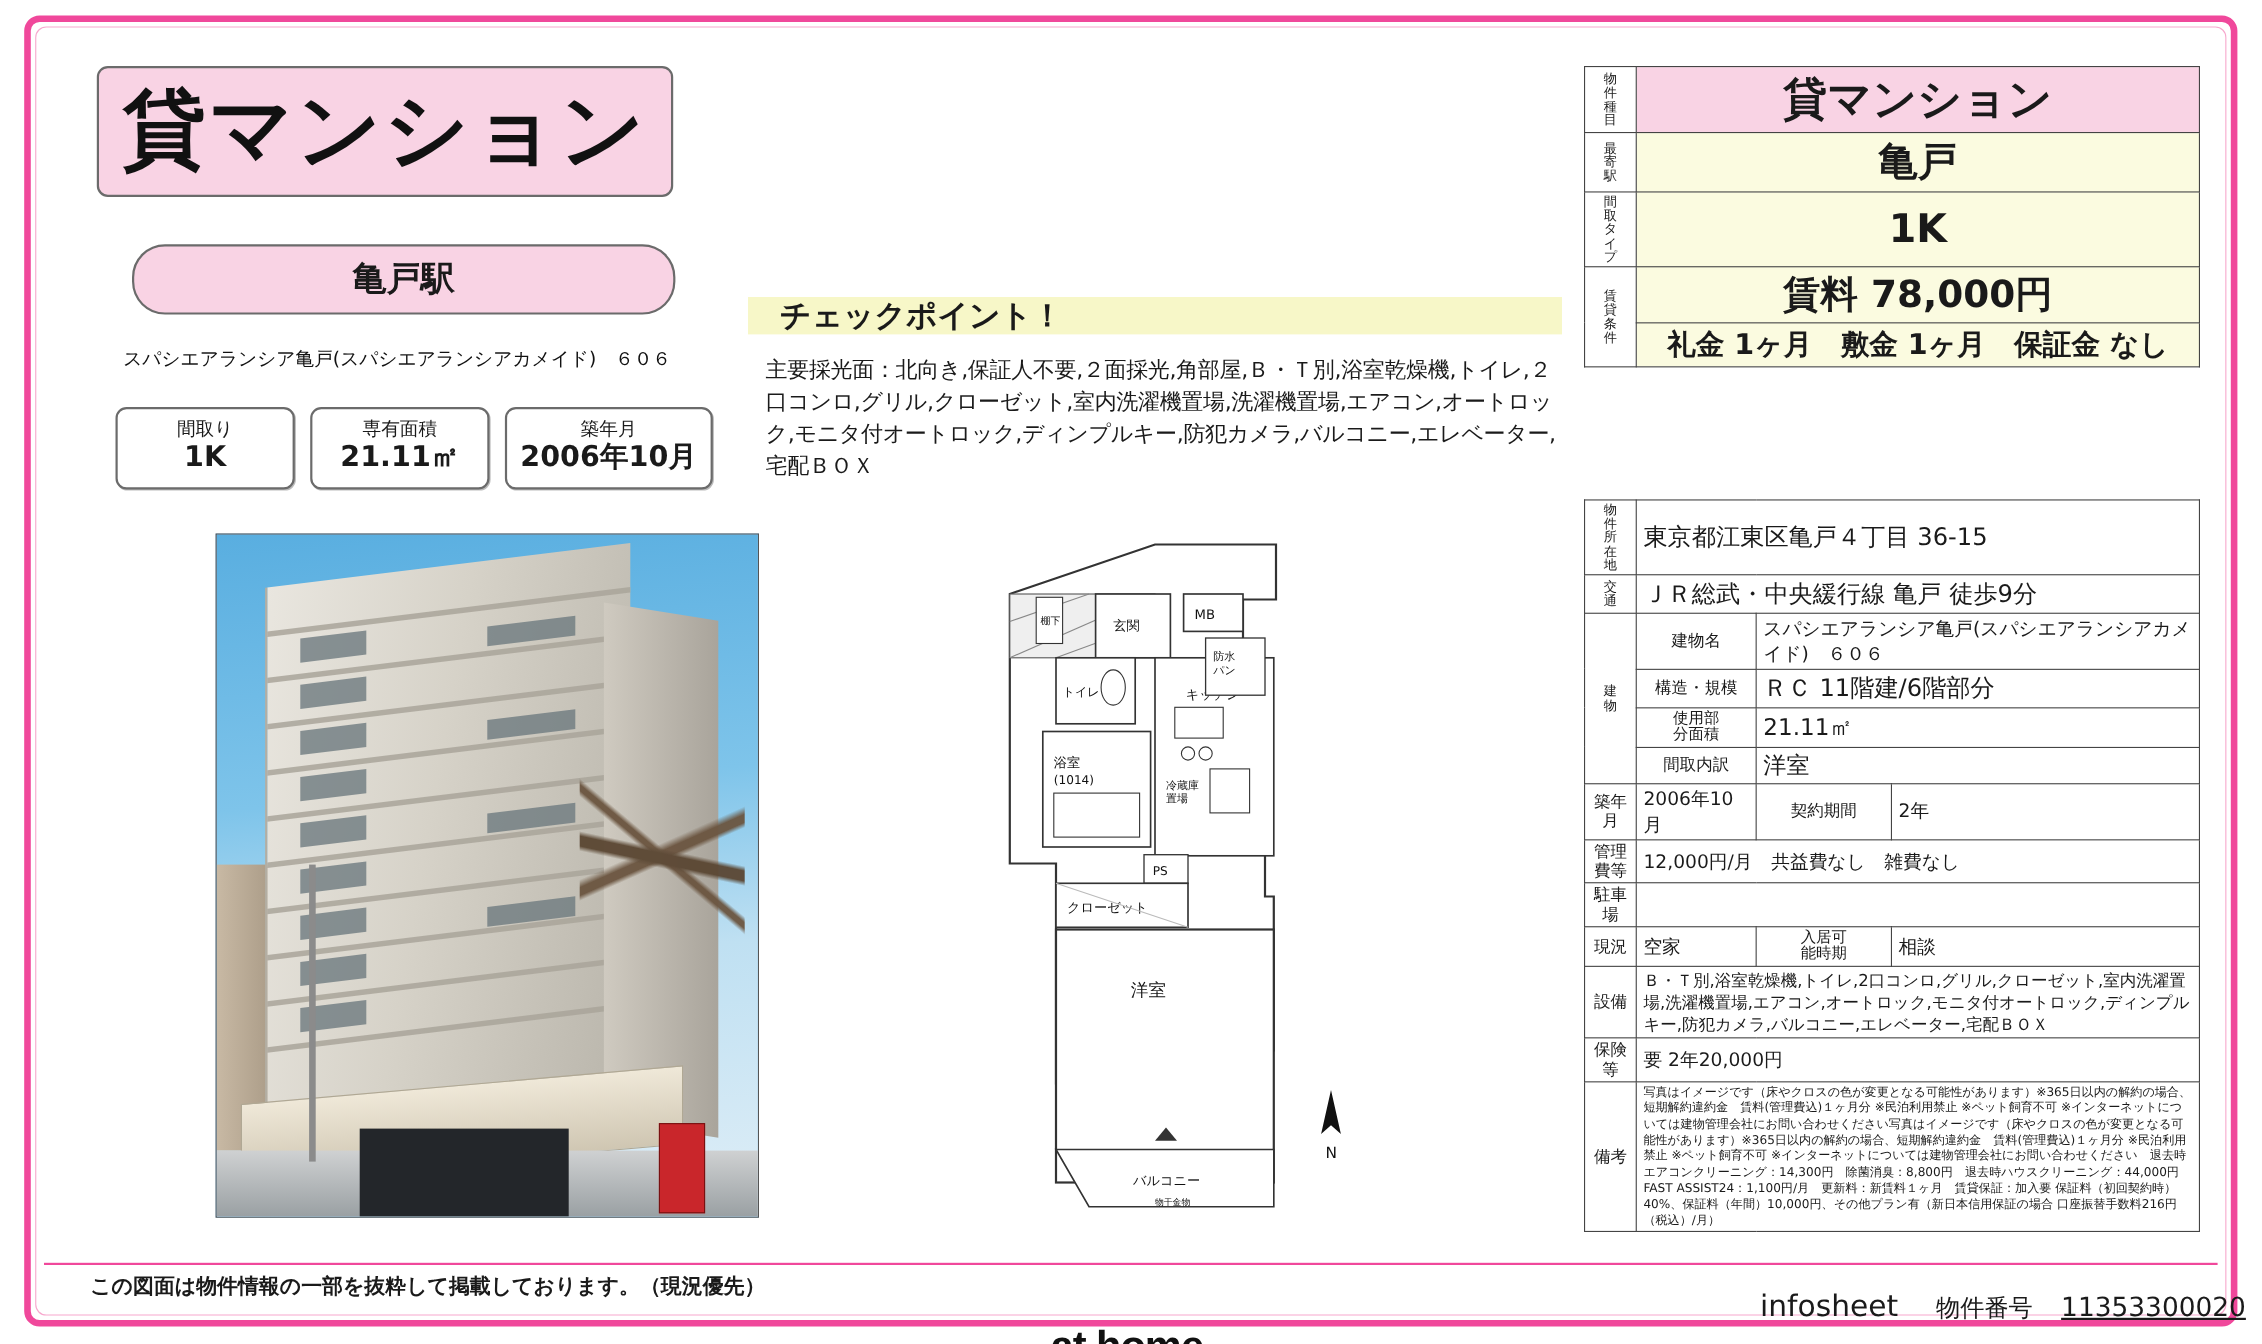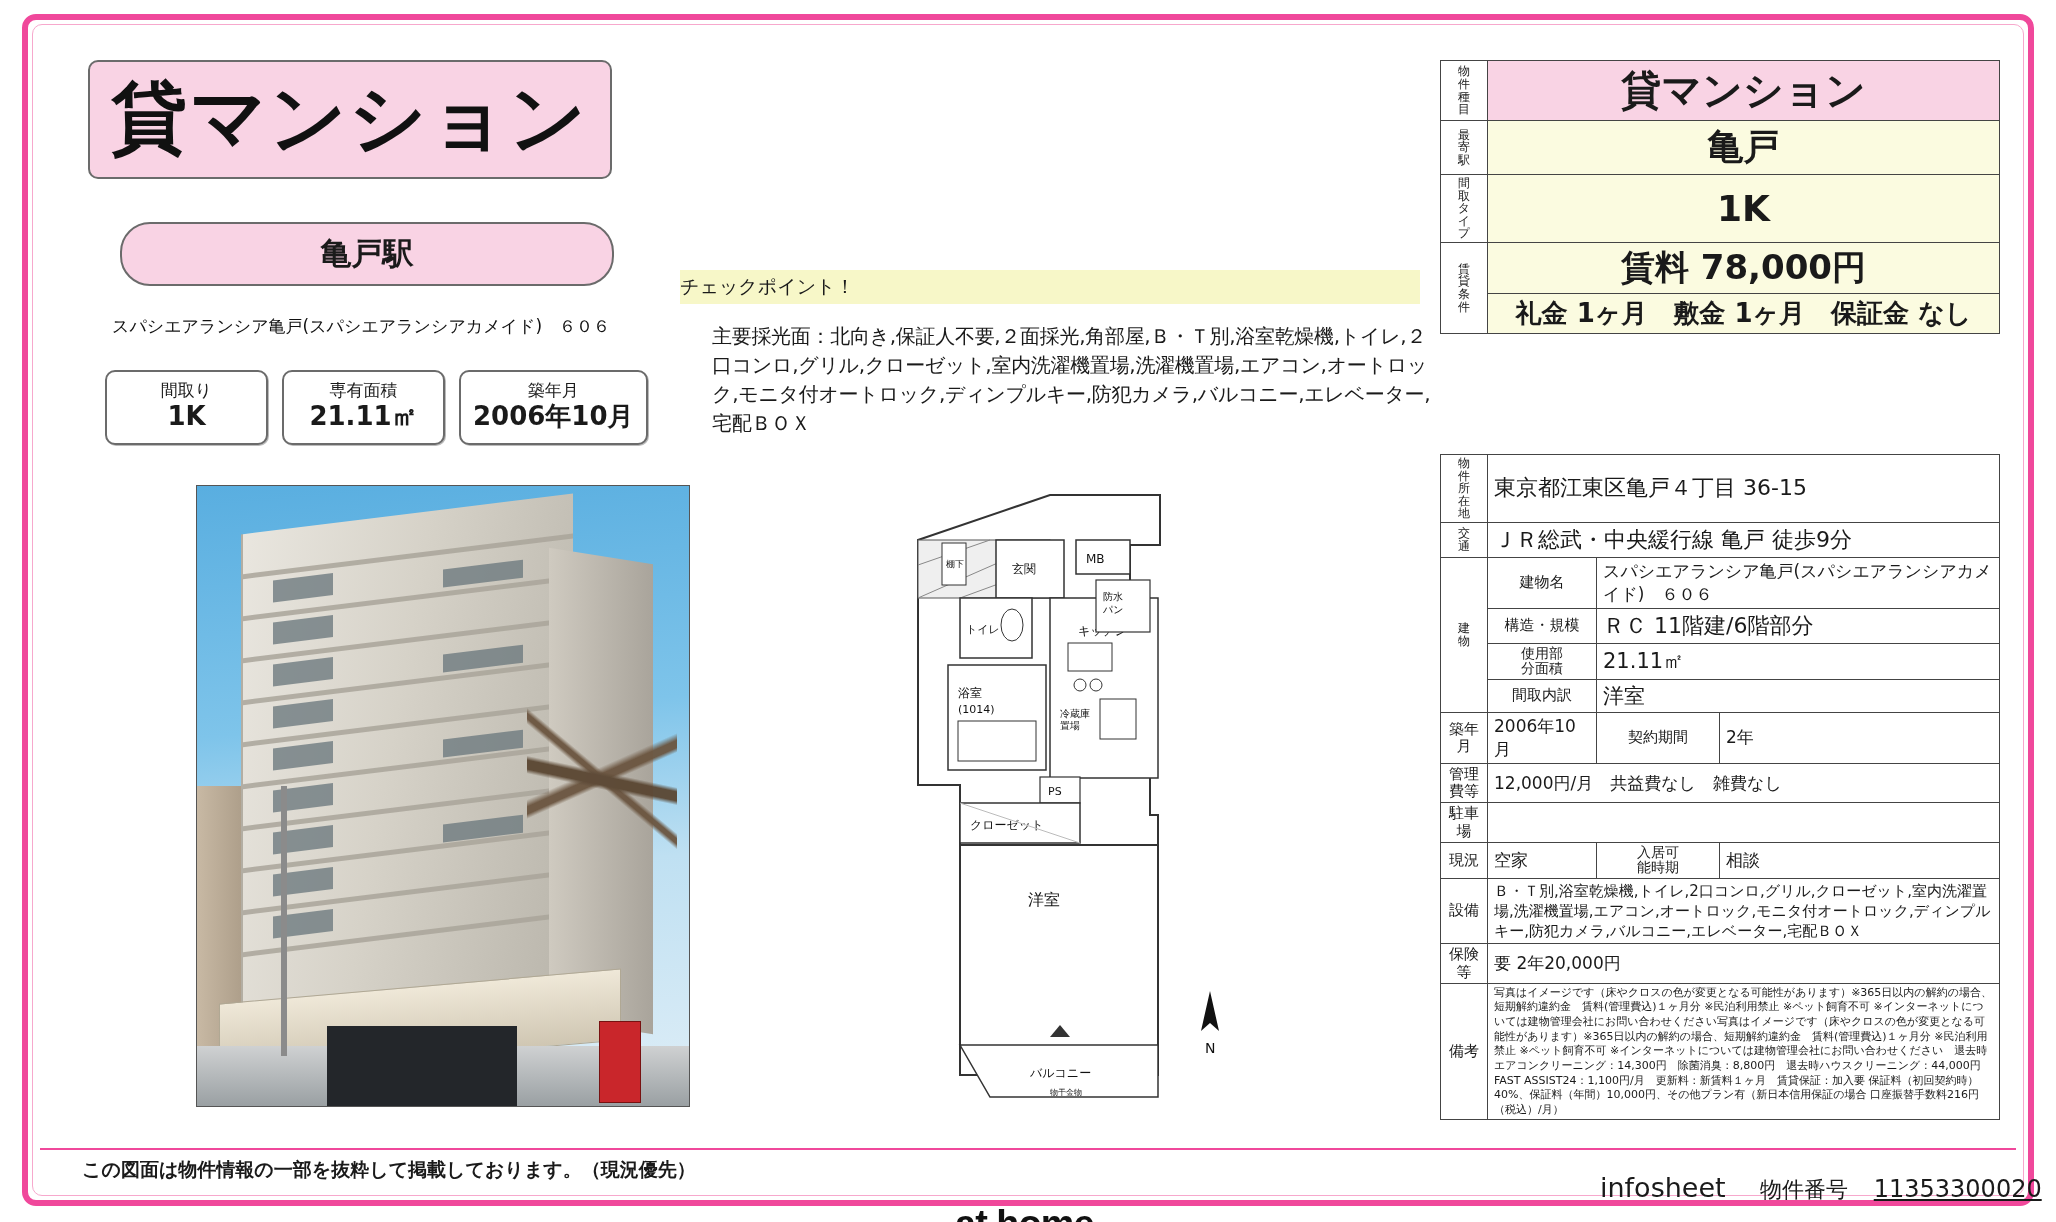--- a/index.html
+++ b/index.html
@@ -50,23 +50,23 @@
     box-shadow:1px 1px 0 #bbb;
   }
   .spec-card .lbl{font-size:17px;font-family:"DejaVu Sans", sans-serif;line-height:1.2;}
   .spec-card .val{font-size:26px;font-weight:bold;font-family:"DejaVu Sans", sans-serif;line-height:1.25;}
 
   
   .cp-title{
     position:absolute;left:680px;top:270px;width:740px;height:34px;
     background:#f7f7c8;display:flex;align-items:center;
   }
-  .cp-title span{font-size:19px;font-weight:normal;font-family:"DejaVu Sans", sans-serif;}
+  .cp-title span{font-size:28px;font-weight:bold;font-family:"DejaVu Sans", sans-serif;padding-left:29px;}
   .cp-body{
-    position:absolute;left:712px;top:322px;width:730px;
+    position:absolute;left:696px;top:322px;width:730px;
     font-size:20px;line-height:1.45;font-family:"DejaVu Sans", sans-serif;
     letter-spacing:-0.3px;
   }
 
   
   .photo{
     position:absolute;left:196px;top:485px;width:492px;height:620px;
     border:1px solid #555;overflow:hidden;background:#8fc3e8;
   }
   .sky{position:absolute;left:0;top:0;width:100%;height:100%;

